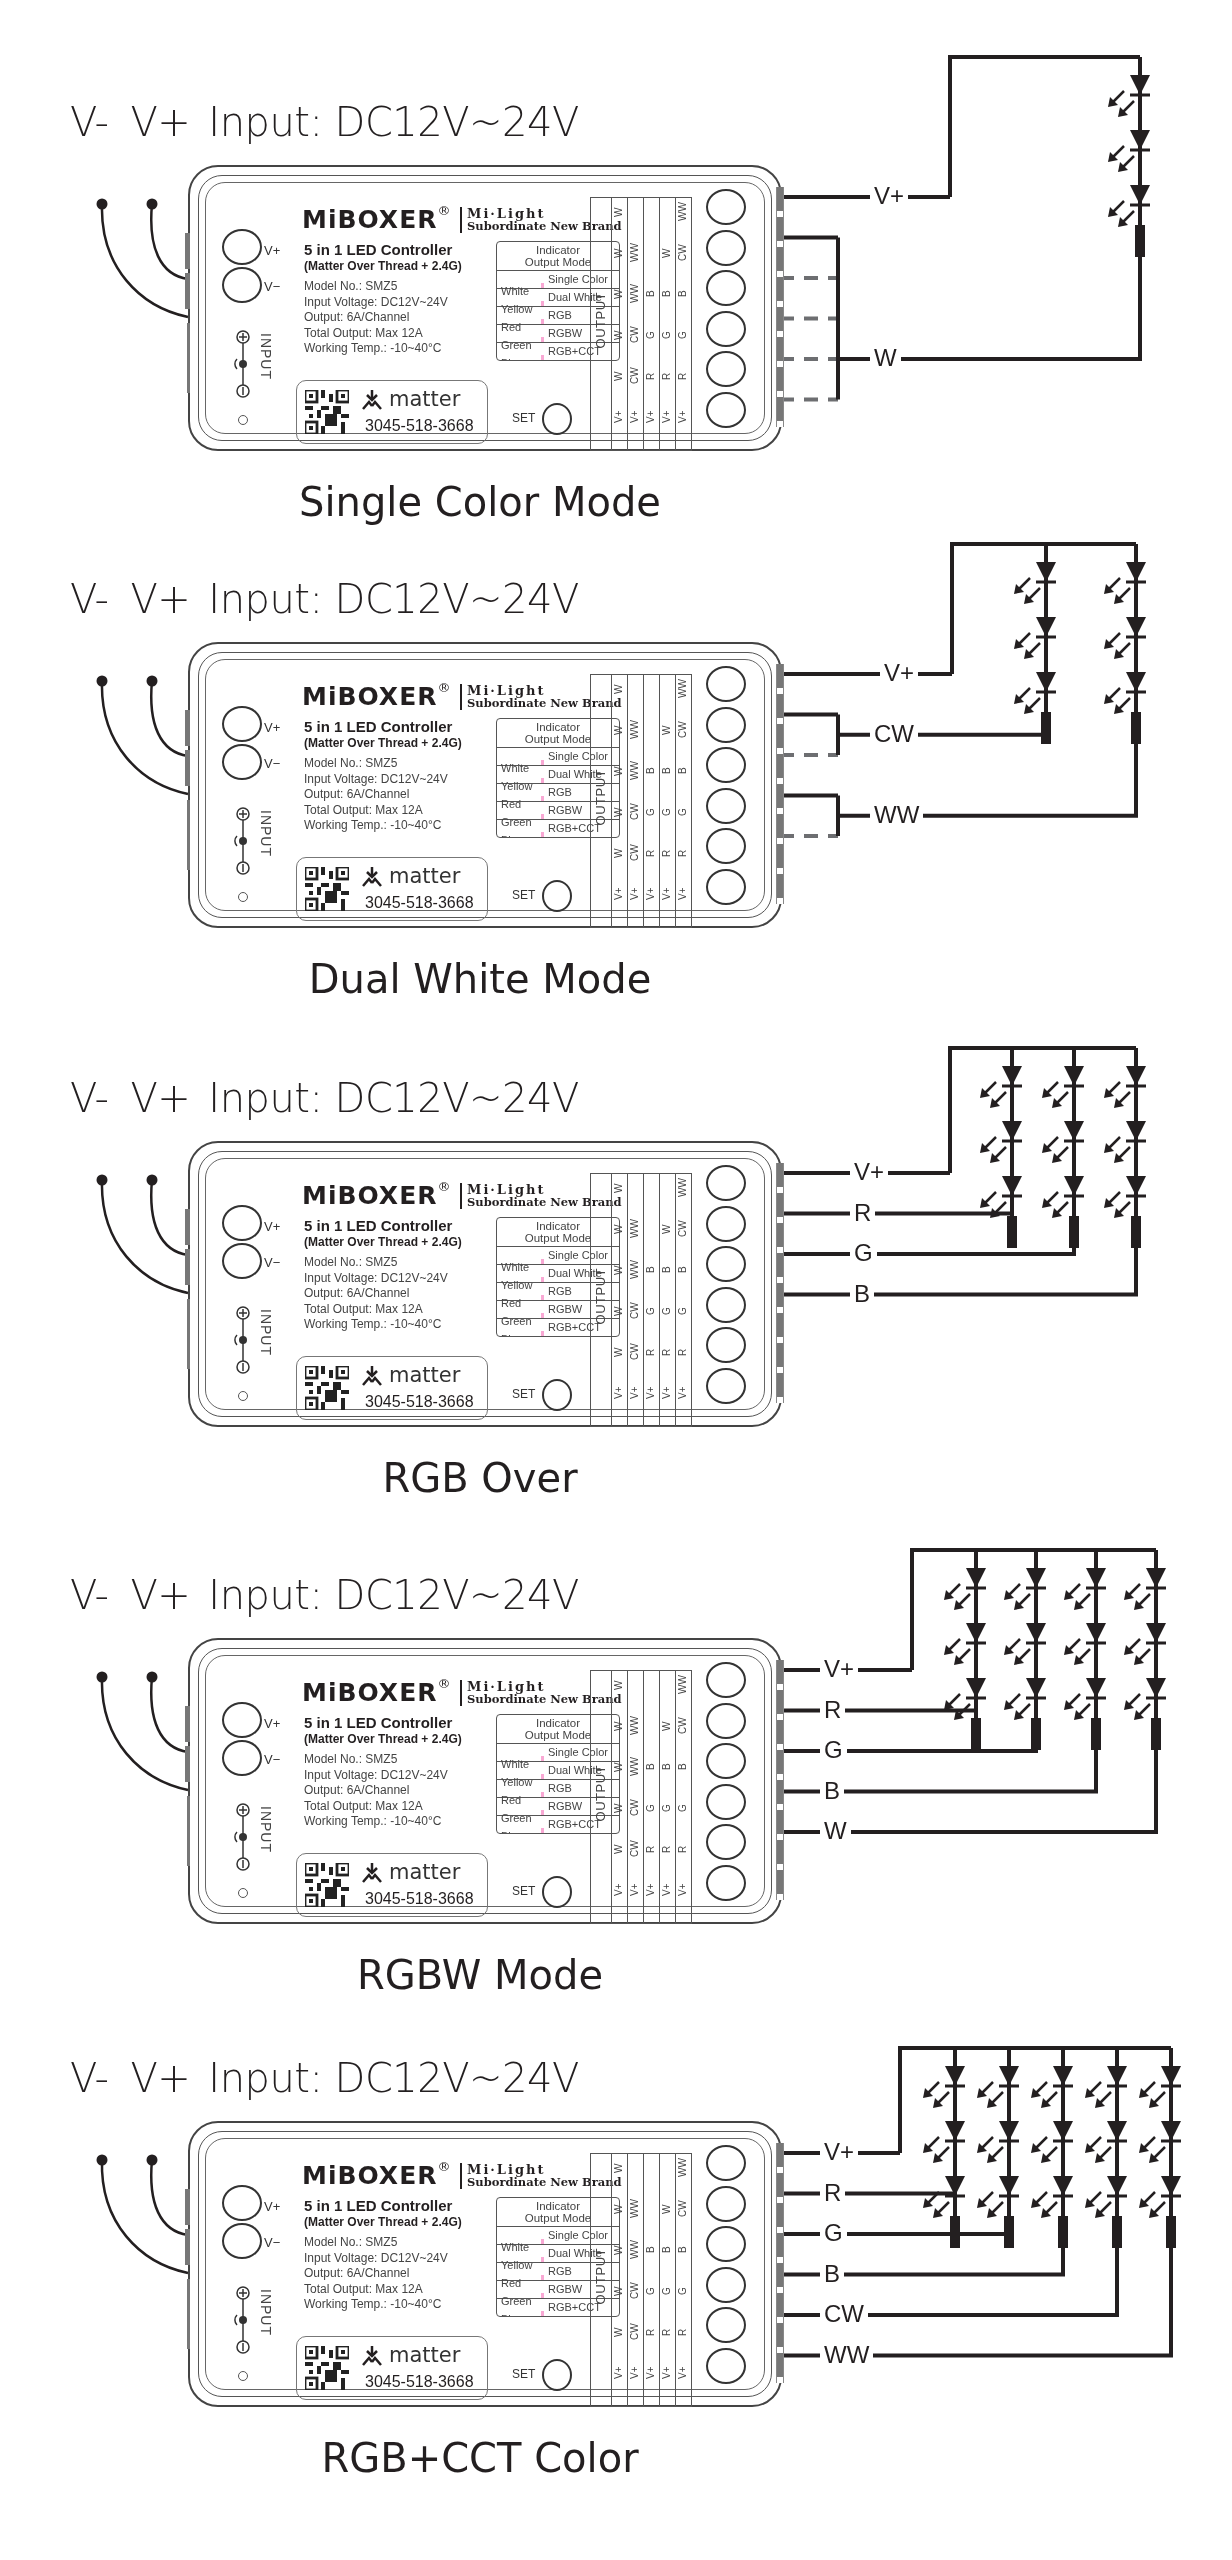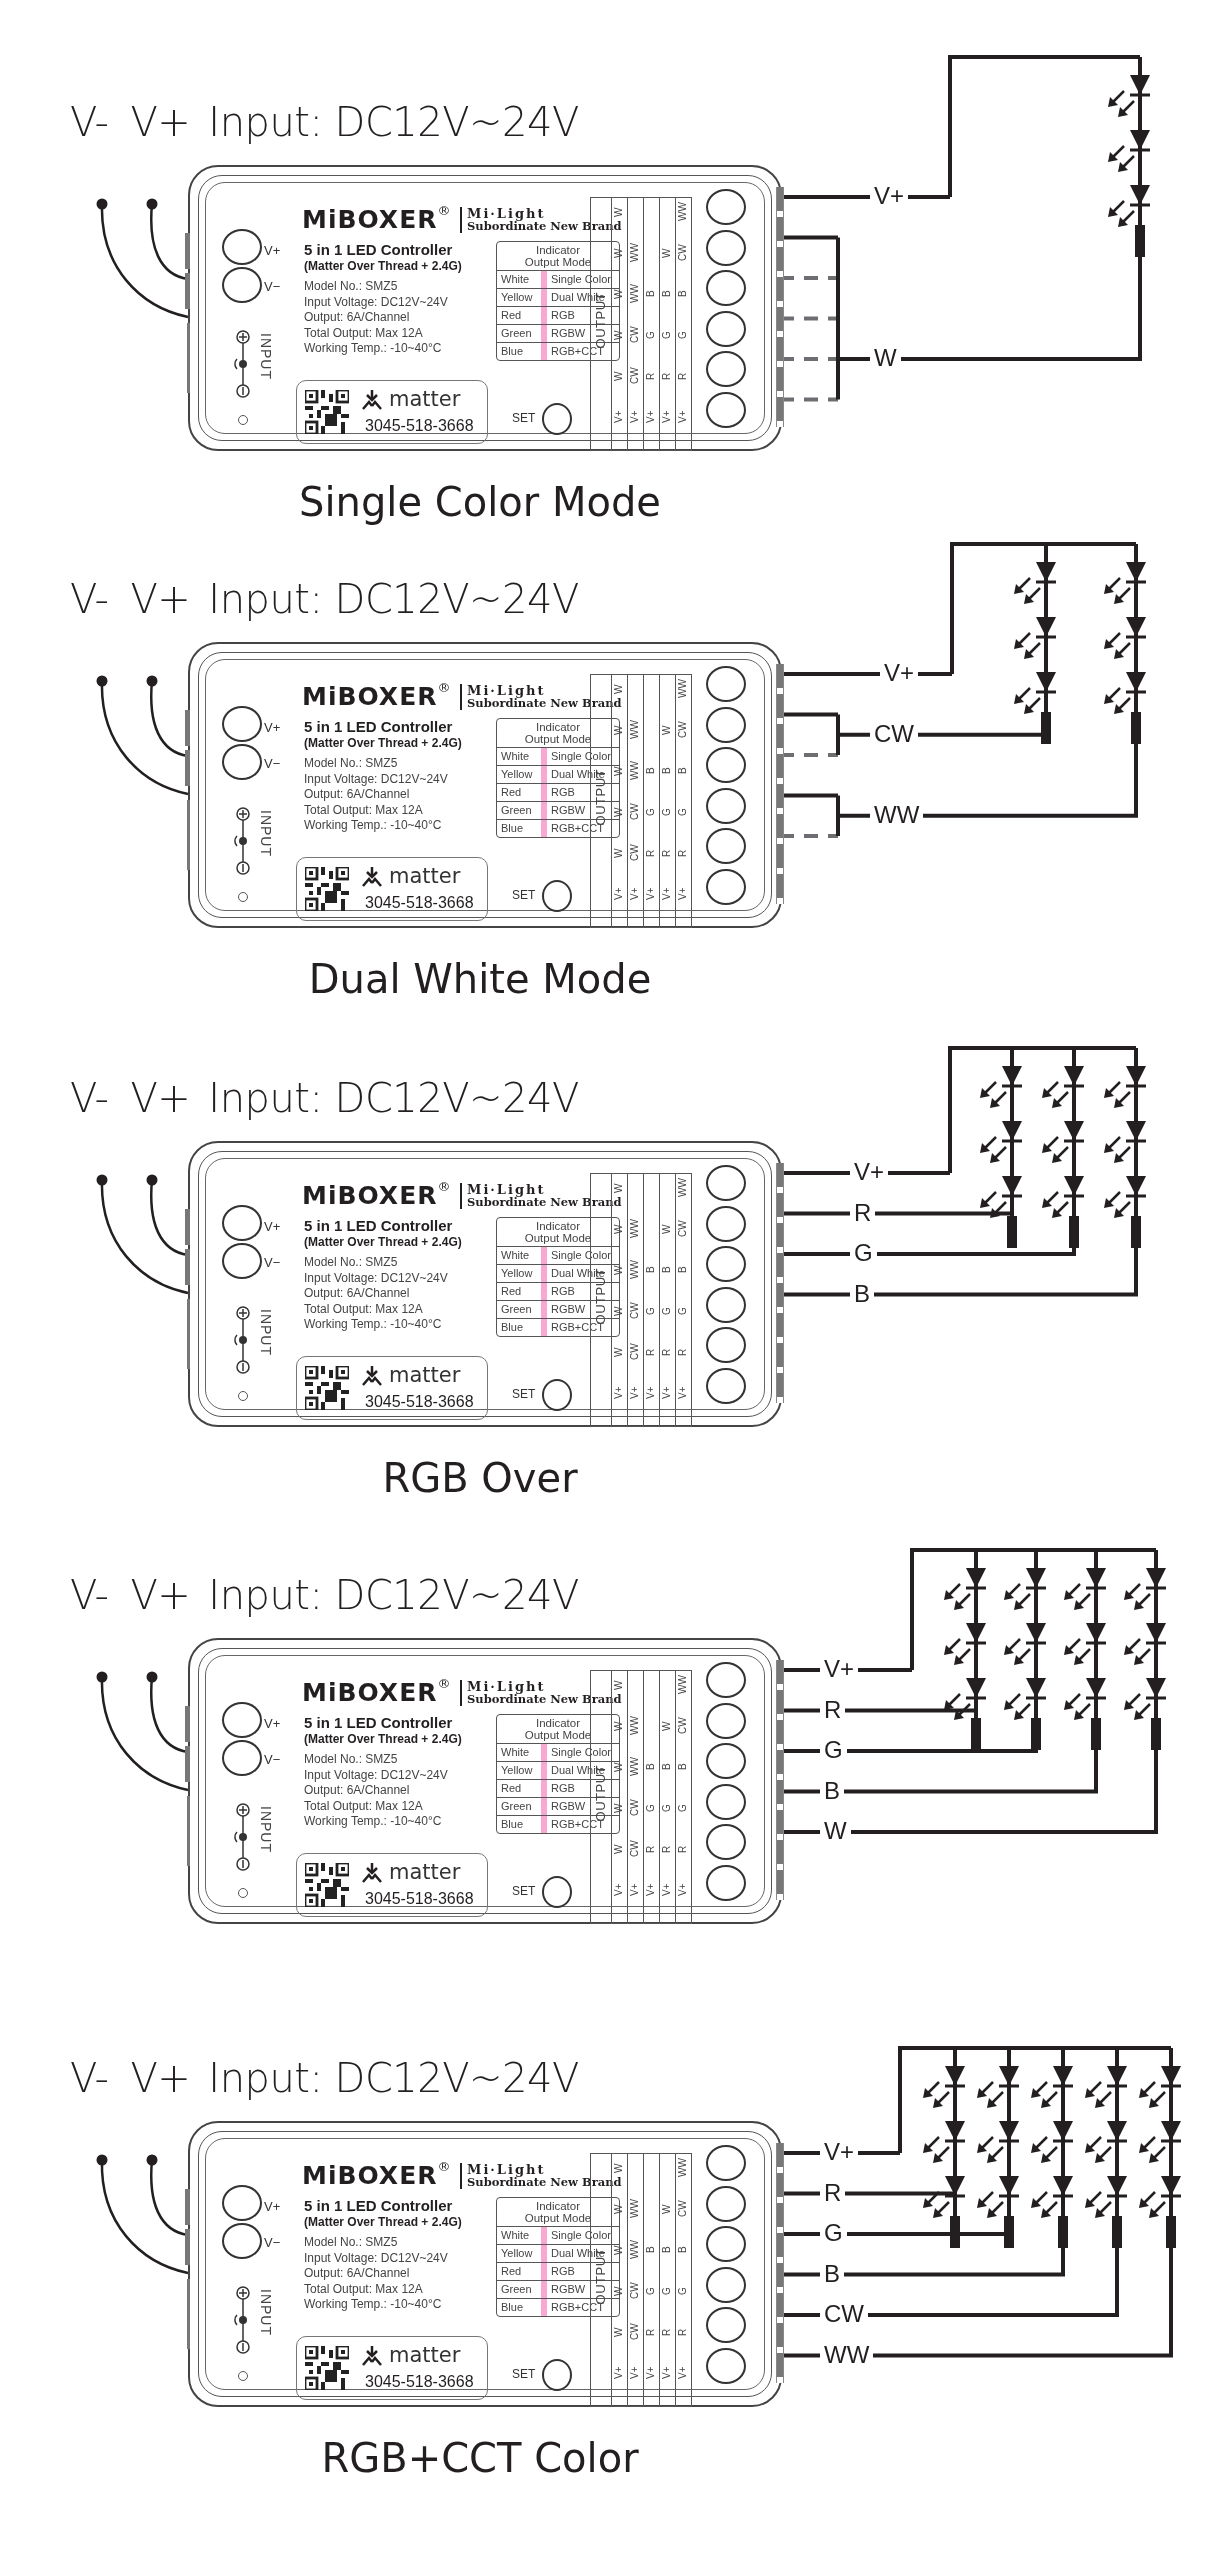--- a/index.html
+++ b/index.html
@@ -20,21 +20,21 @@
   .brand sup{font-size:13px;font-weight:normal;vertical-align:top;position:relative;top:-2px;}
   .sub-brand{position:absolute;left:254px;top:24px;border-left:2px solid #231f20;padding-left:5px;font-family:"DejaVu Serif",serif;font-weight:bold;font-size:11.5px;line-height:13px;}
   .sub-brand .l1{letter-spacing:2px;font-size:13px;}
   .prod-name{position:absolute;left:98px;top:58px;font-weight:bold;font-size:15px;}
   .prod-sub{position:absolute;left:98px;top:76px;font-weight:bold;font-size:12px;}
   .specs{position:absolute;left:98px;top:96px;font-size:12px;line-height:15.5px;color:#444;}
   .ind-table{position:absolute;left:290px;top:58px;width:122px;border:1.5px solid #555;border-radius:4px;border-collapse:separate;border-spacing:0;font-size:11px;color:#444;overflow:hidden;}
   .ind-head{text-align:center;line-height:12px;padding:2px 0;border-bottom:1.5px solid #555;font-size:11.5px;}
   .ind-row{display:flex;border-bottom:1px solid #555;height:17px;line-height:17px;}
   .ind-row:last-child{border-bottom:none;justify-content:center;}
-  .ind-c1{width:40px;padding-left:4px;border-right:6px solid #f9a8d4;}
+  .ind-c1{width:40px;padding-left:4px;border-right:3px solid #f9a8d4;margin-top:12px;}
   .ind-c2{flex:1;padding-left:4px;}
   .matter-box{position:absolute;left:90px;top:197px;width:190px;height:62px;border:1.5px solid #777;border-radius:10px;}
   .qr{position:absolute;left:8px;top:9px;width:44px;height:44px;}
   .matter-word{position:absolute;left:92px;top:6px;font-family:"DejaVu Sans",sans-serif;font-size:21px;color:#333;}
   .matter-logo{position:absolute;left:64px;top:8px;width:22px;height:22px;}
   .matter-code{position:absolute;left:68px;top:36px;font-size:16px;color:#231f20;}
   .set-lbl{position:absolute;left:306px;top:228px;font-size:12px;color:#333;}
   .set-btn{position:absolute;left:336px;top:220px;width:26px;height:28px;border:2px solid #333;border-radius:50%;}
   .input-jack{position:absolute;left:26px;top:146px;width:22px;height:70px;}
   .input-text{position:absolute;left:52px;top:150px;font-size:14px;color:#444;writing-mode:vertical-rl;letter-spacing:1px;}
@@ -1052,20 +1052,21 @@
       </div>
         </div>
     </div>
     <div class="wire-labels">
         <div class="wire-label" style="left: 820px; top: 76px;">V+</div>
         <div class="wire-label" style="left: 820px; top: 116.5px;">R</div>
         <div class="wire-label" style="left: 820px; top: 157px;">G</div>
         <div class="wire-label" style="left: 820px; top: 197.5px;">B</div>
         <div class="wire-label" style="left: 820px; top: 238px;">W</div>
       </div>
+    <div class="mode-title">RGBW Mode</div>
   </div>
 
   <div class="section" style="top: 2063px;">
     <svg class="wire-svg">
         <path d="M102 97 C 100 160, 140 200, 188 210" fill="none" stroke="#231f20" stroke-width="2.5"></path>
         <path d="M152 97 C 148 140, 160 168, 188 172" fill="none" stroke="#231f20" stroke-width="2.5"></path>
         <circle cx="102" cy="97" r="5.5" fill="#231f20"></circle>
         <circle cx="152" cy="97" r="5.5" fill="#231f20"></circle>
         <line x1="780" y1="90" x2="900" y2="90" stroke="#231f20" stroke-width="4"></line>
         <polyline points="900,90 900,-15 1171,-15" fill="none" stroke="#231f20" stroke-width="4"></polyline>

